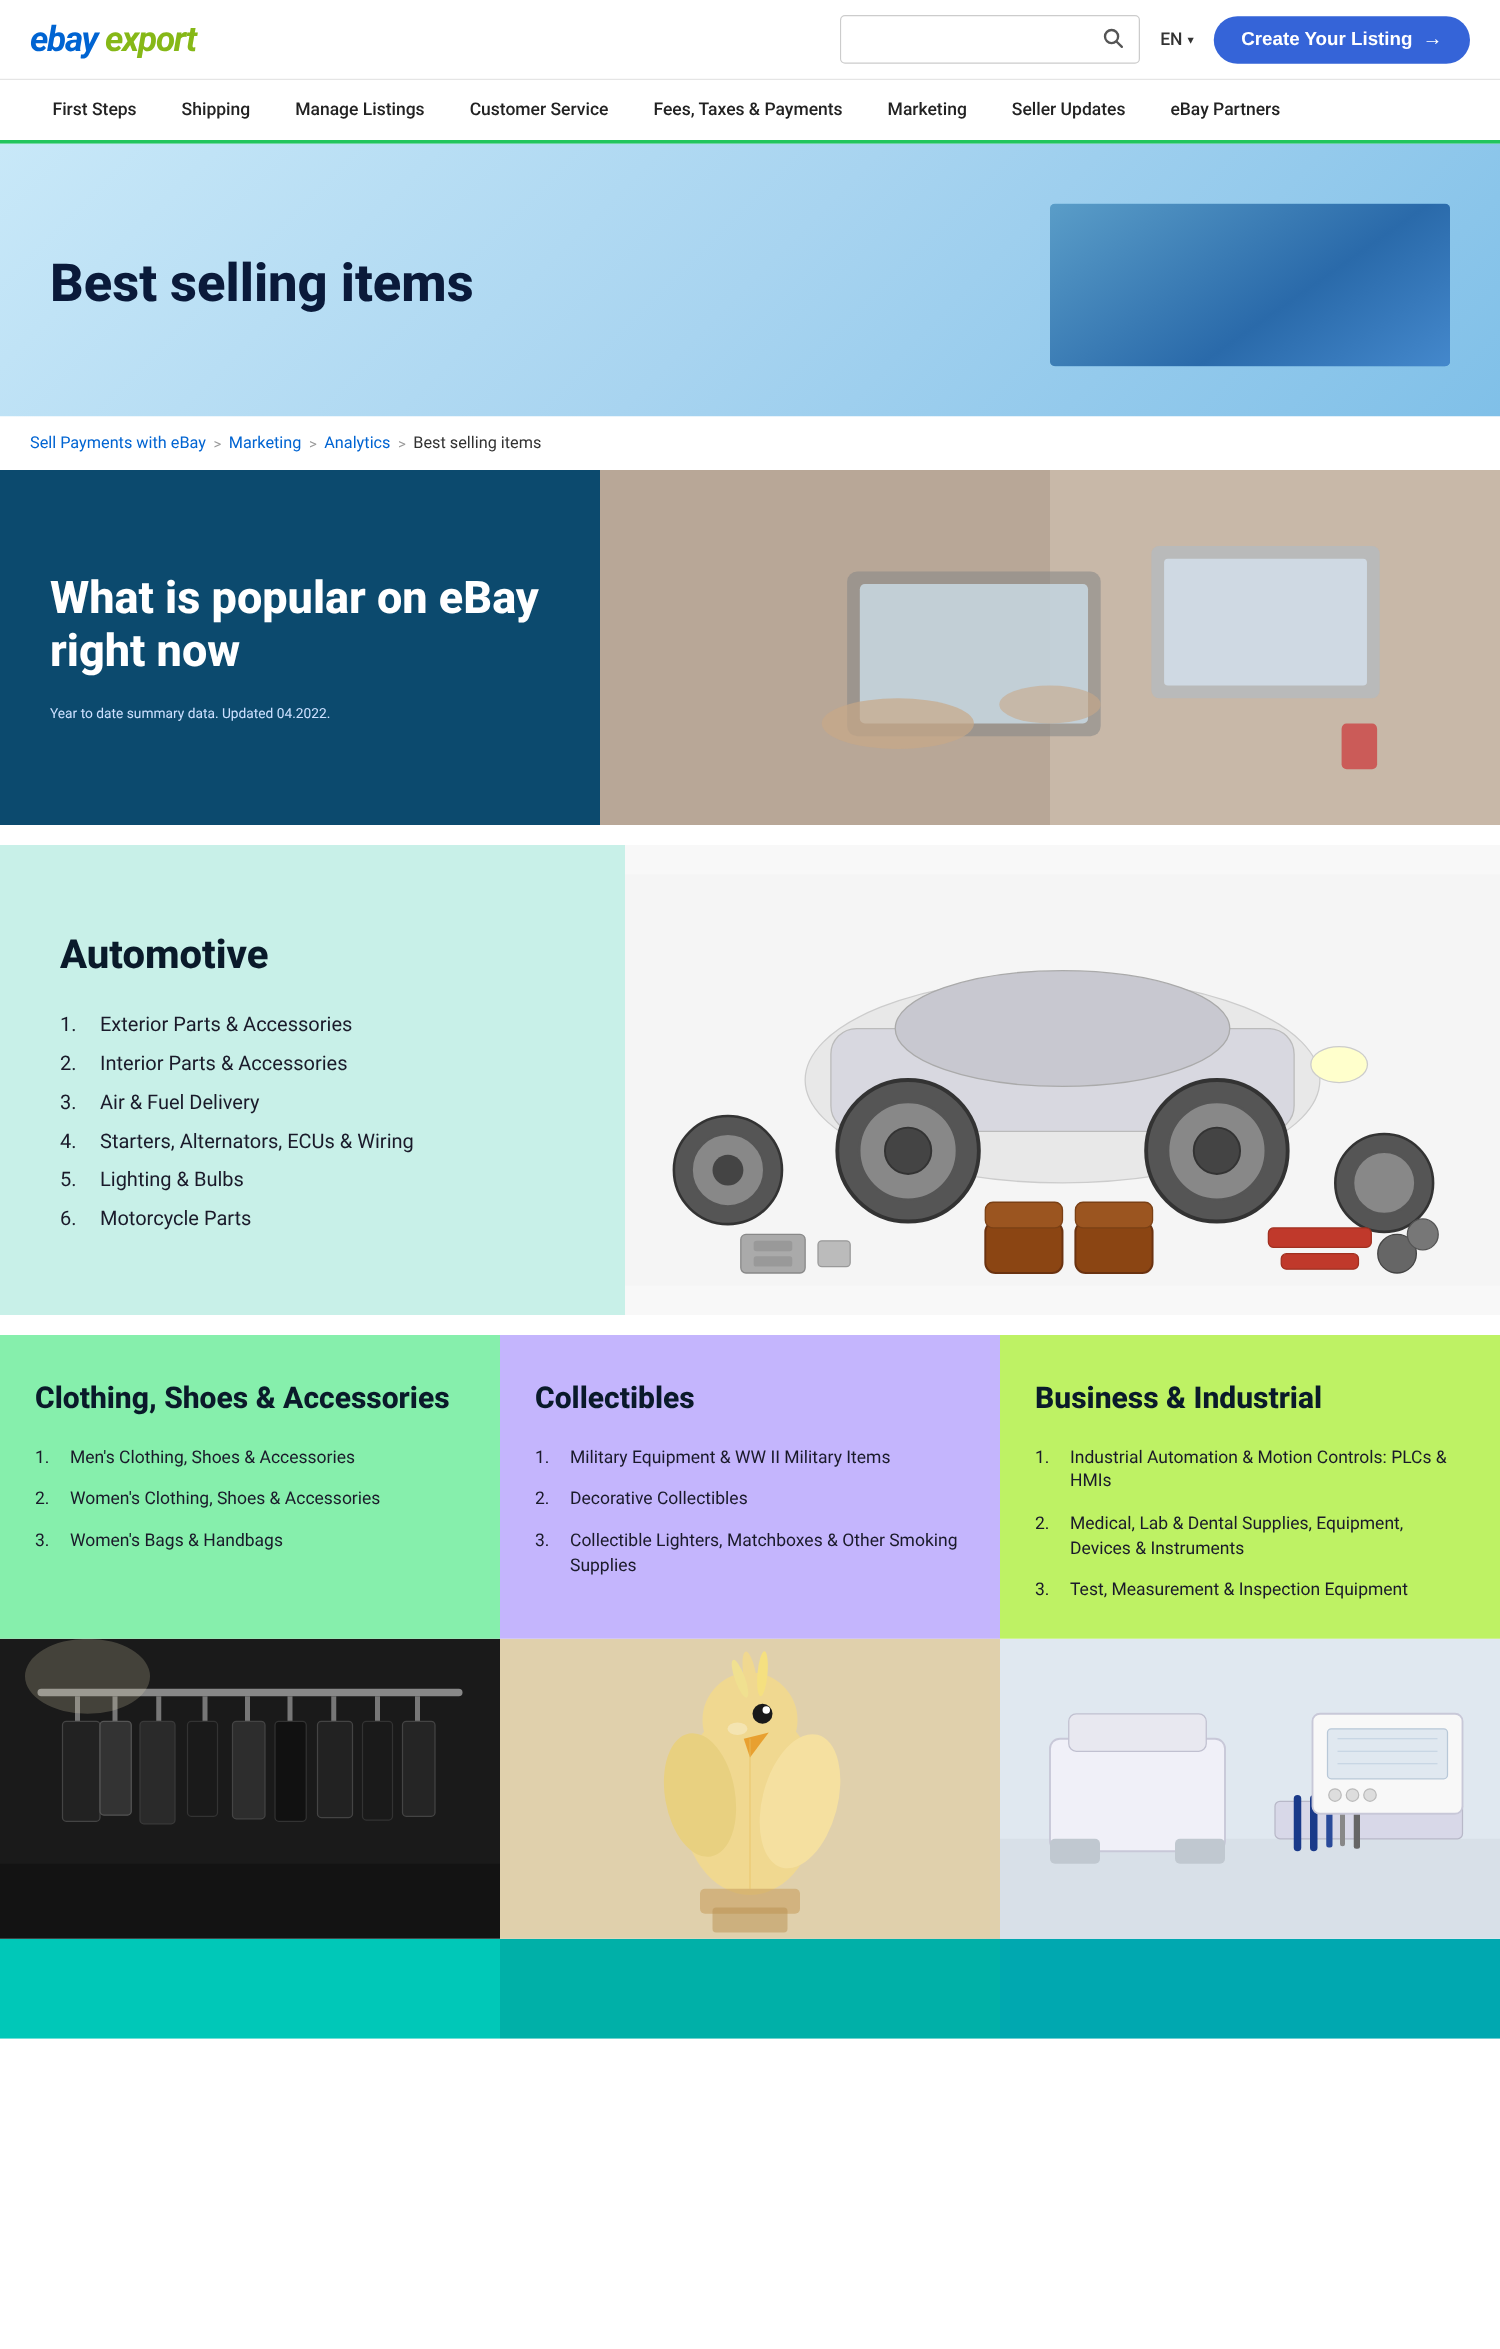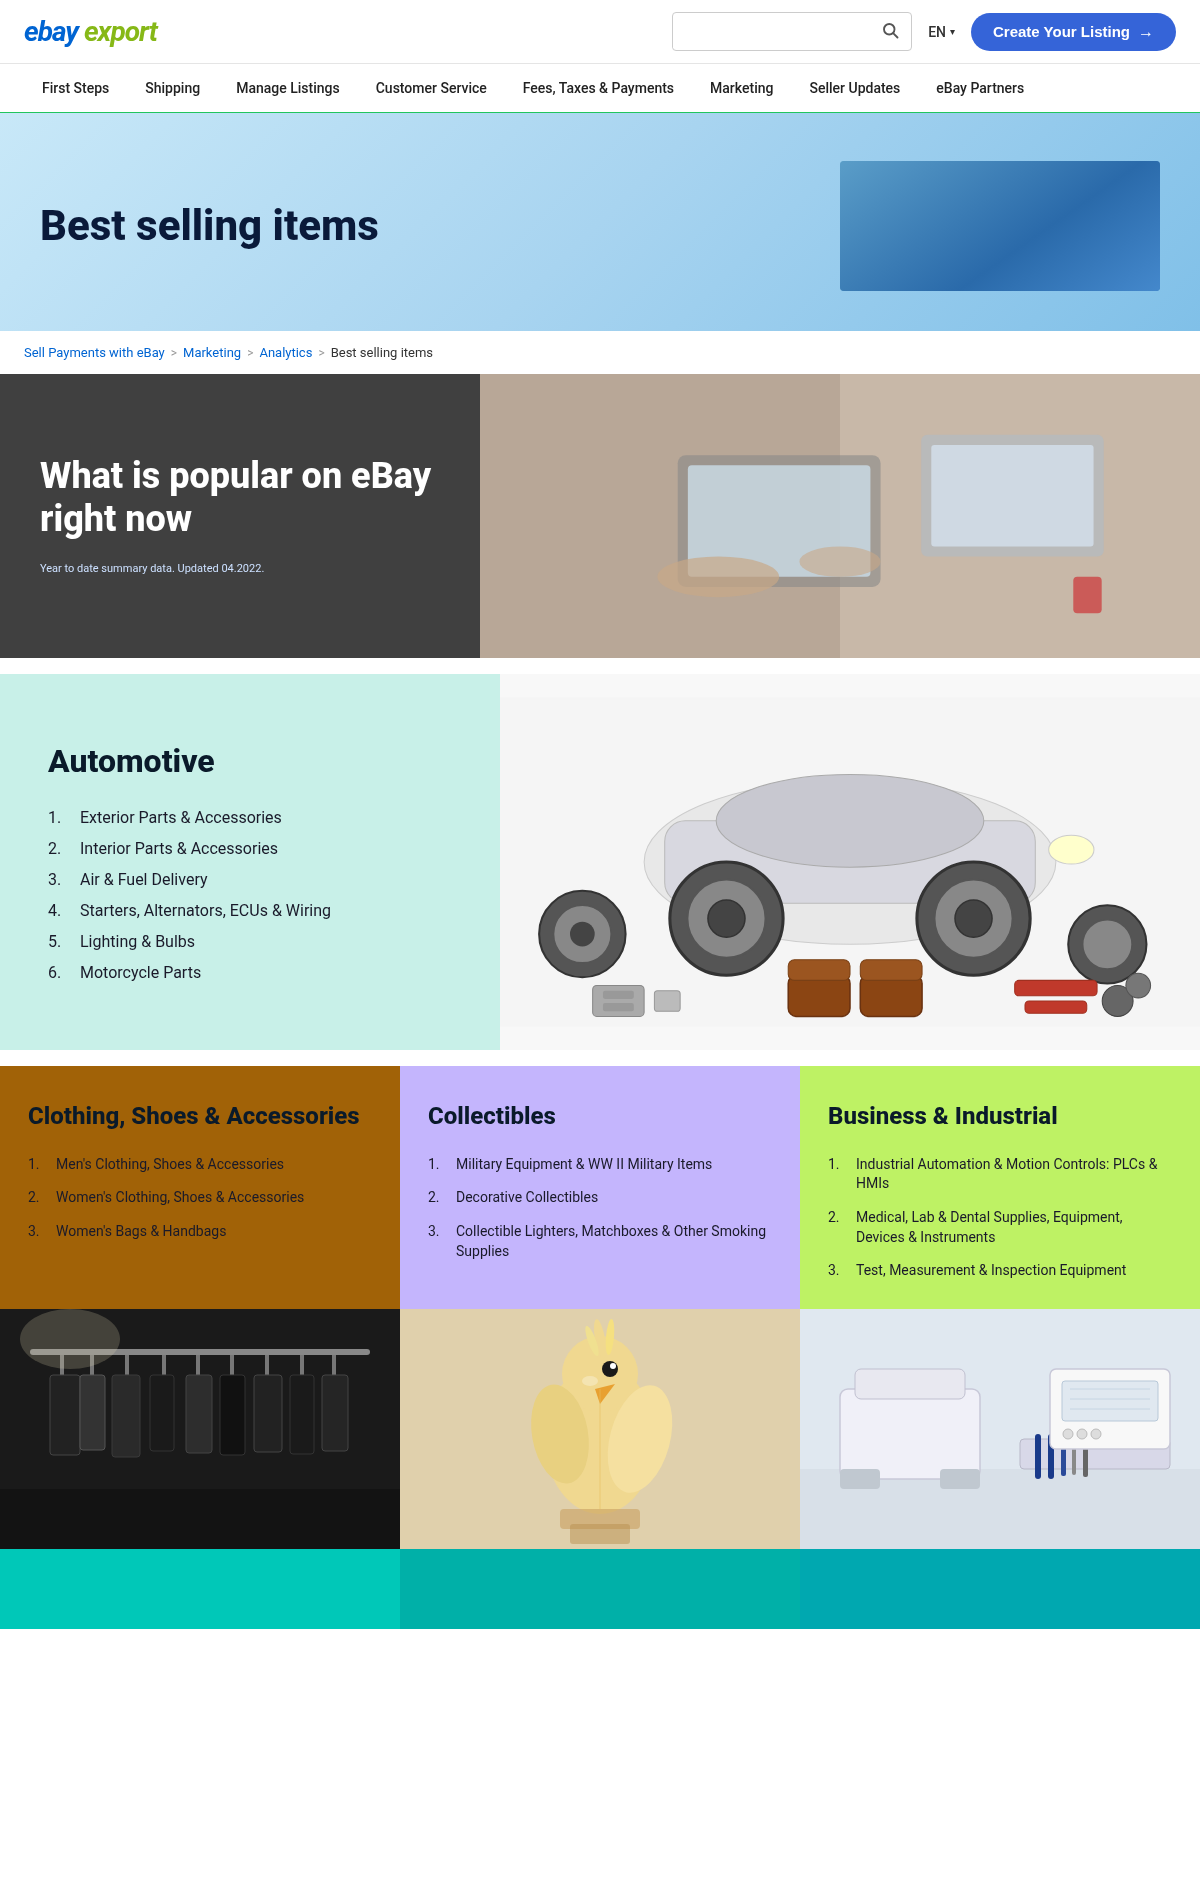--- a/index.html
+++ b/index.html
@@ -74,21 +74,21 @@
       gap: 8px;
       white-space: nowrap;
     }
     .cta-button .arrow { font-size: 16px; }
 
     
     .nav {
       display: flex;
       gap: 0;
       padding: 0 24px;
-      border-bottom: 1px solid #22c55e;
+      border-bottom: 3px solid #22c55e;
     }
     .nav-item {
       padding: 16px 18px;
       font-size: 14px;
       color: #222;
       cursor: pointer;
       white-space: nowrap;
       font-weight: 500;
     }
 
@@ -138,21 +138,21 @@
     .breadcrumb .sep { color: #999; font-size: 12px; }
     .breadcrumb .current { color: #333; }
 
     
     .popular-section {
       display: flex;
       min-height: 280px;
       margin: 0;
     }
     .popular-text {
-      background: #404040;
+      background: #0c4a6e;
       color: #fff;
       padding: 48px 40px;
       width: 480px;
       flex-shrink: 0;
       display: flex;
       flex-direction: column;
       justify-content: center;
     }
     .popular-title {
       font-size: 36px;
@@ -226,21 +226,21 @@
       display: grid;
       grid-template-columns: 1fr 1fr 1fr;
       gap: 0;
       margin-top: 16px;
     }
     .col-card {
       display: flex;
       flex-direction: column;
     }
     .col-card-content {
-      background: #a16207;
+      background: #86efac;
       padding: 36px 28px 28px 28px;
       flex: 1;
     }
     .col-card:nth-child(2) .col-card-content {
       background: #c4b5fd;
     }
     .col-card:nth-child(3) .col-card-content {
       background: #bef264;
     }
     .col-title {

